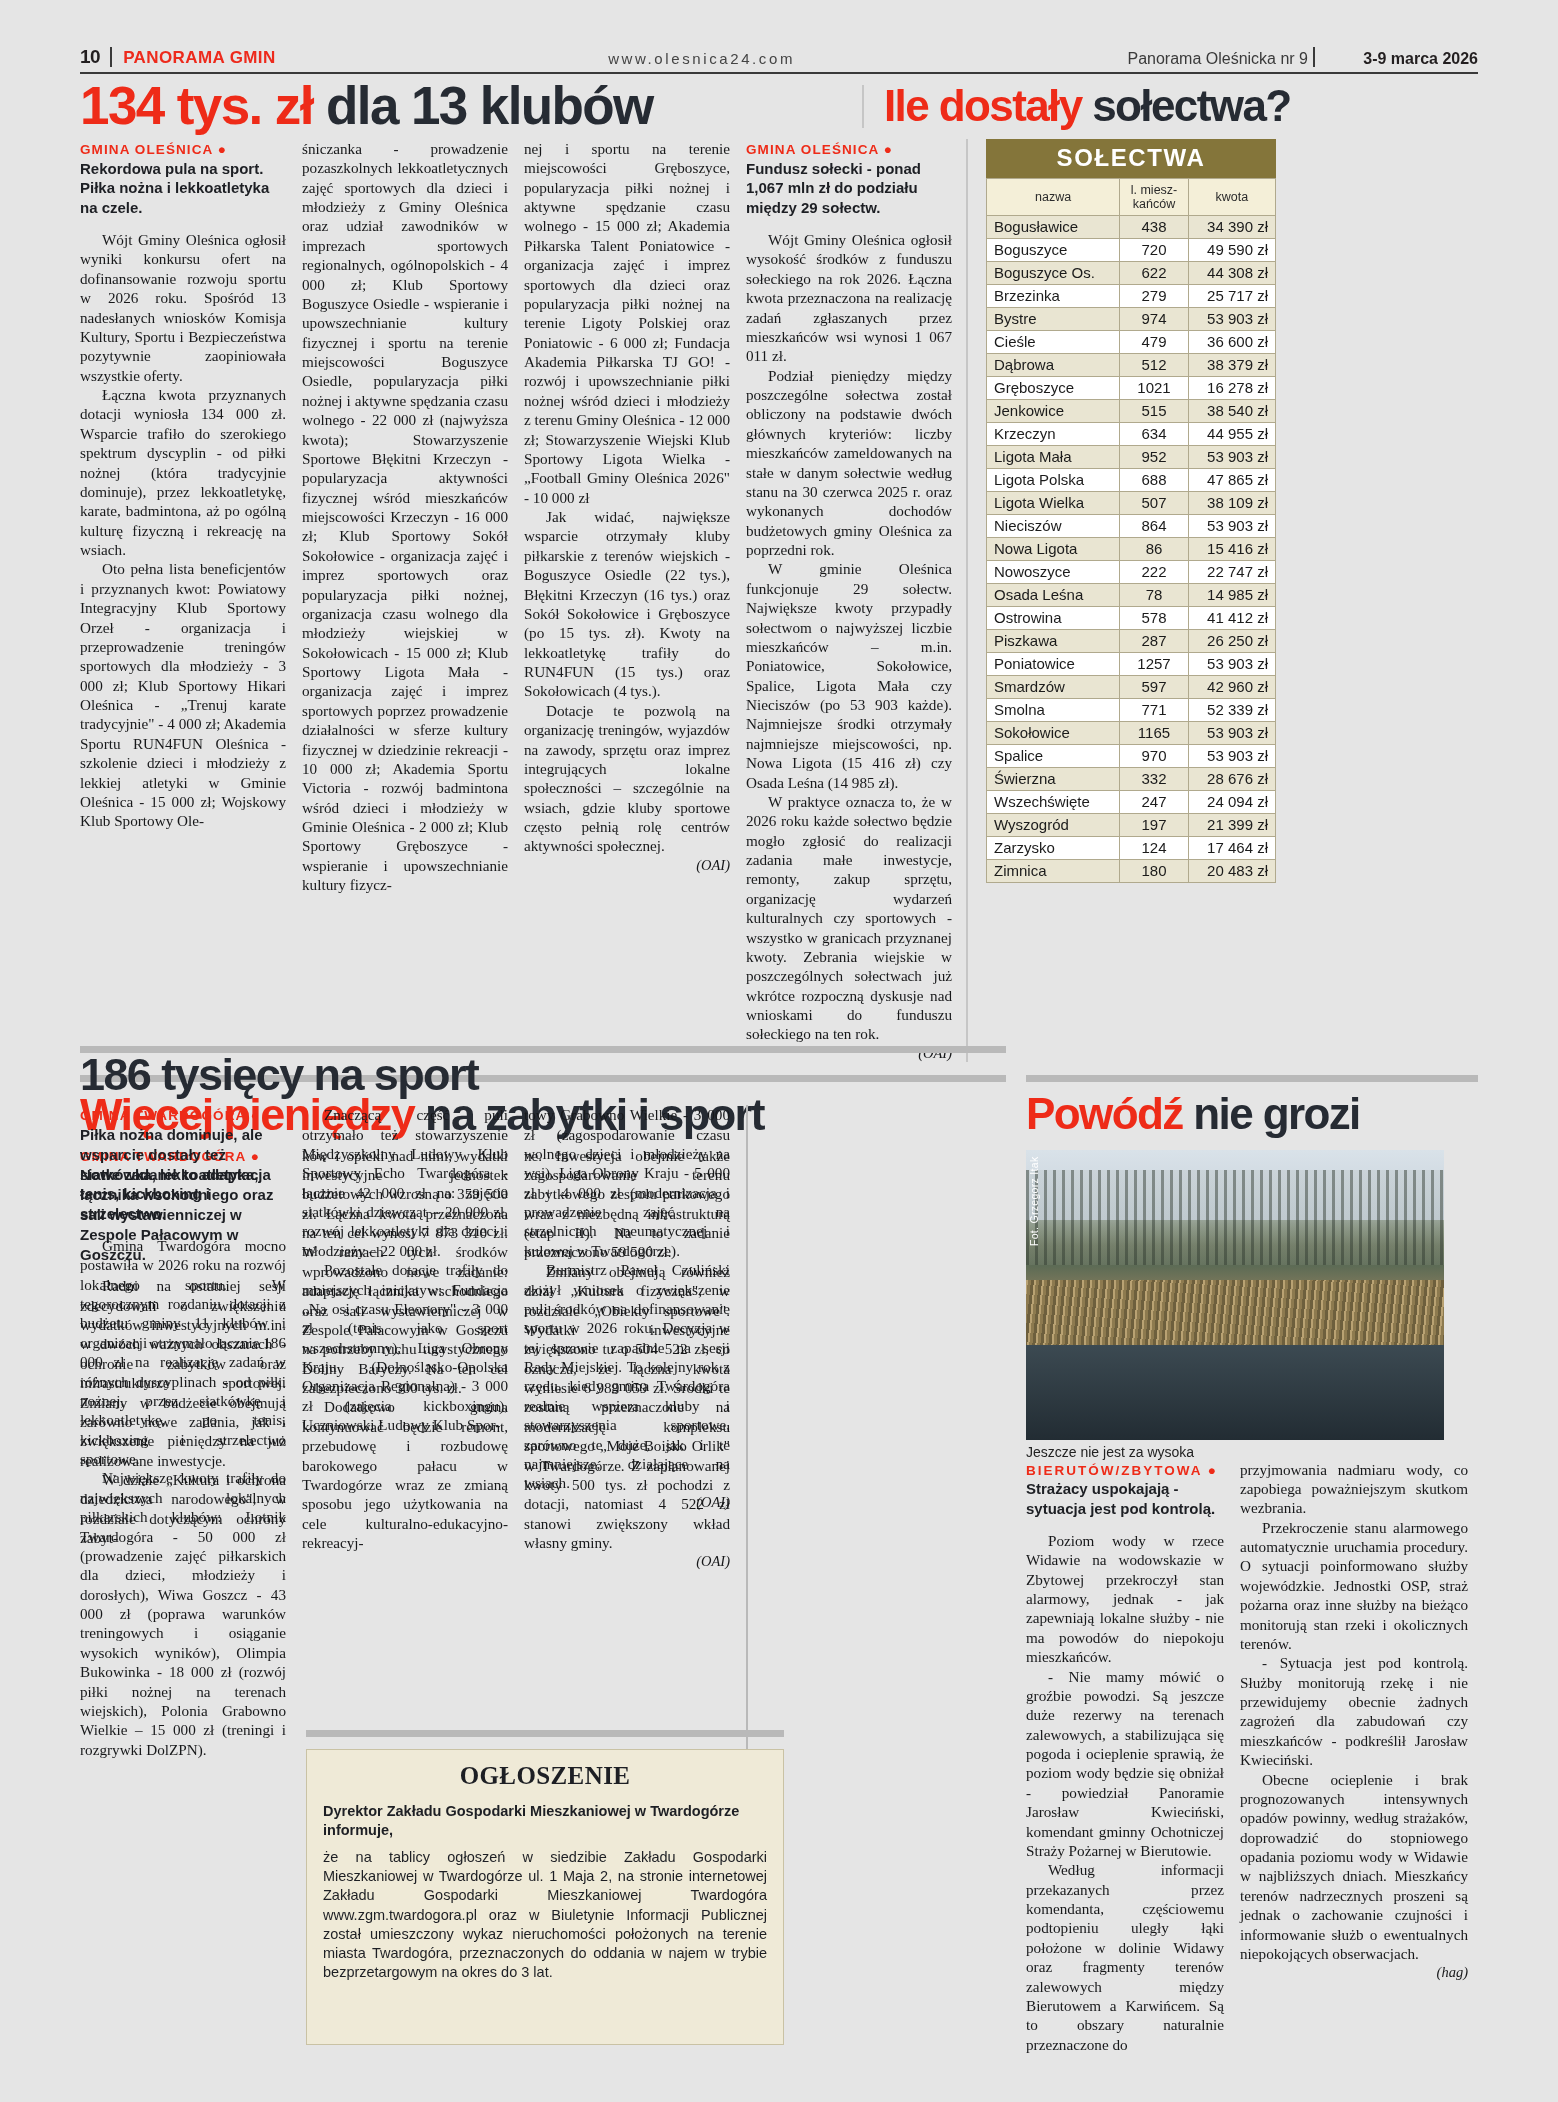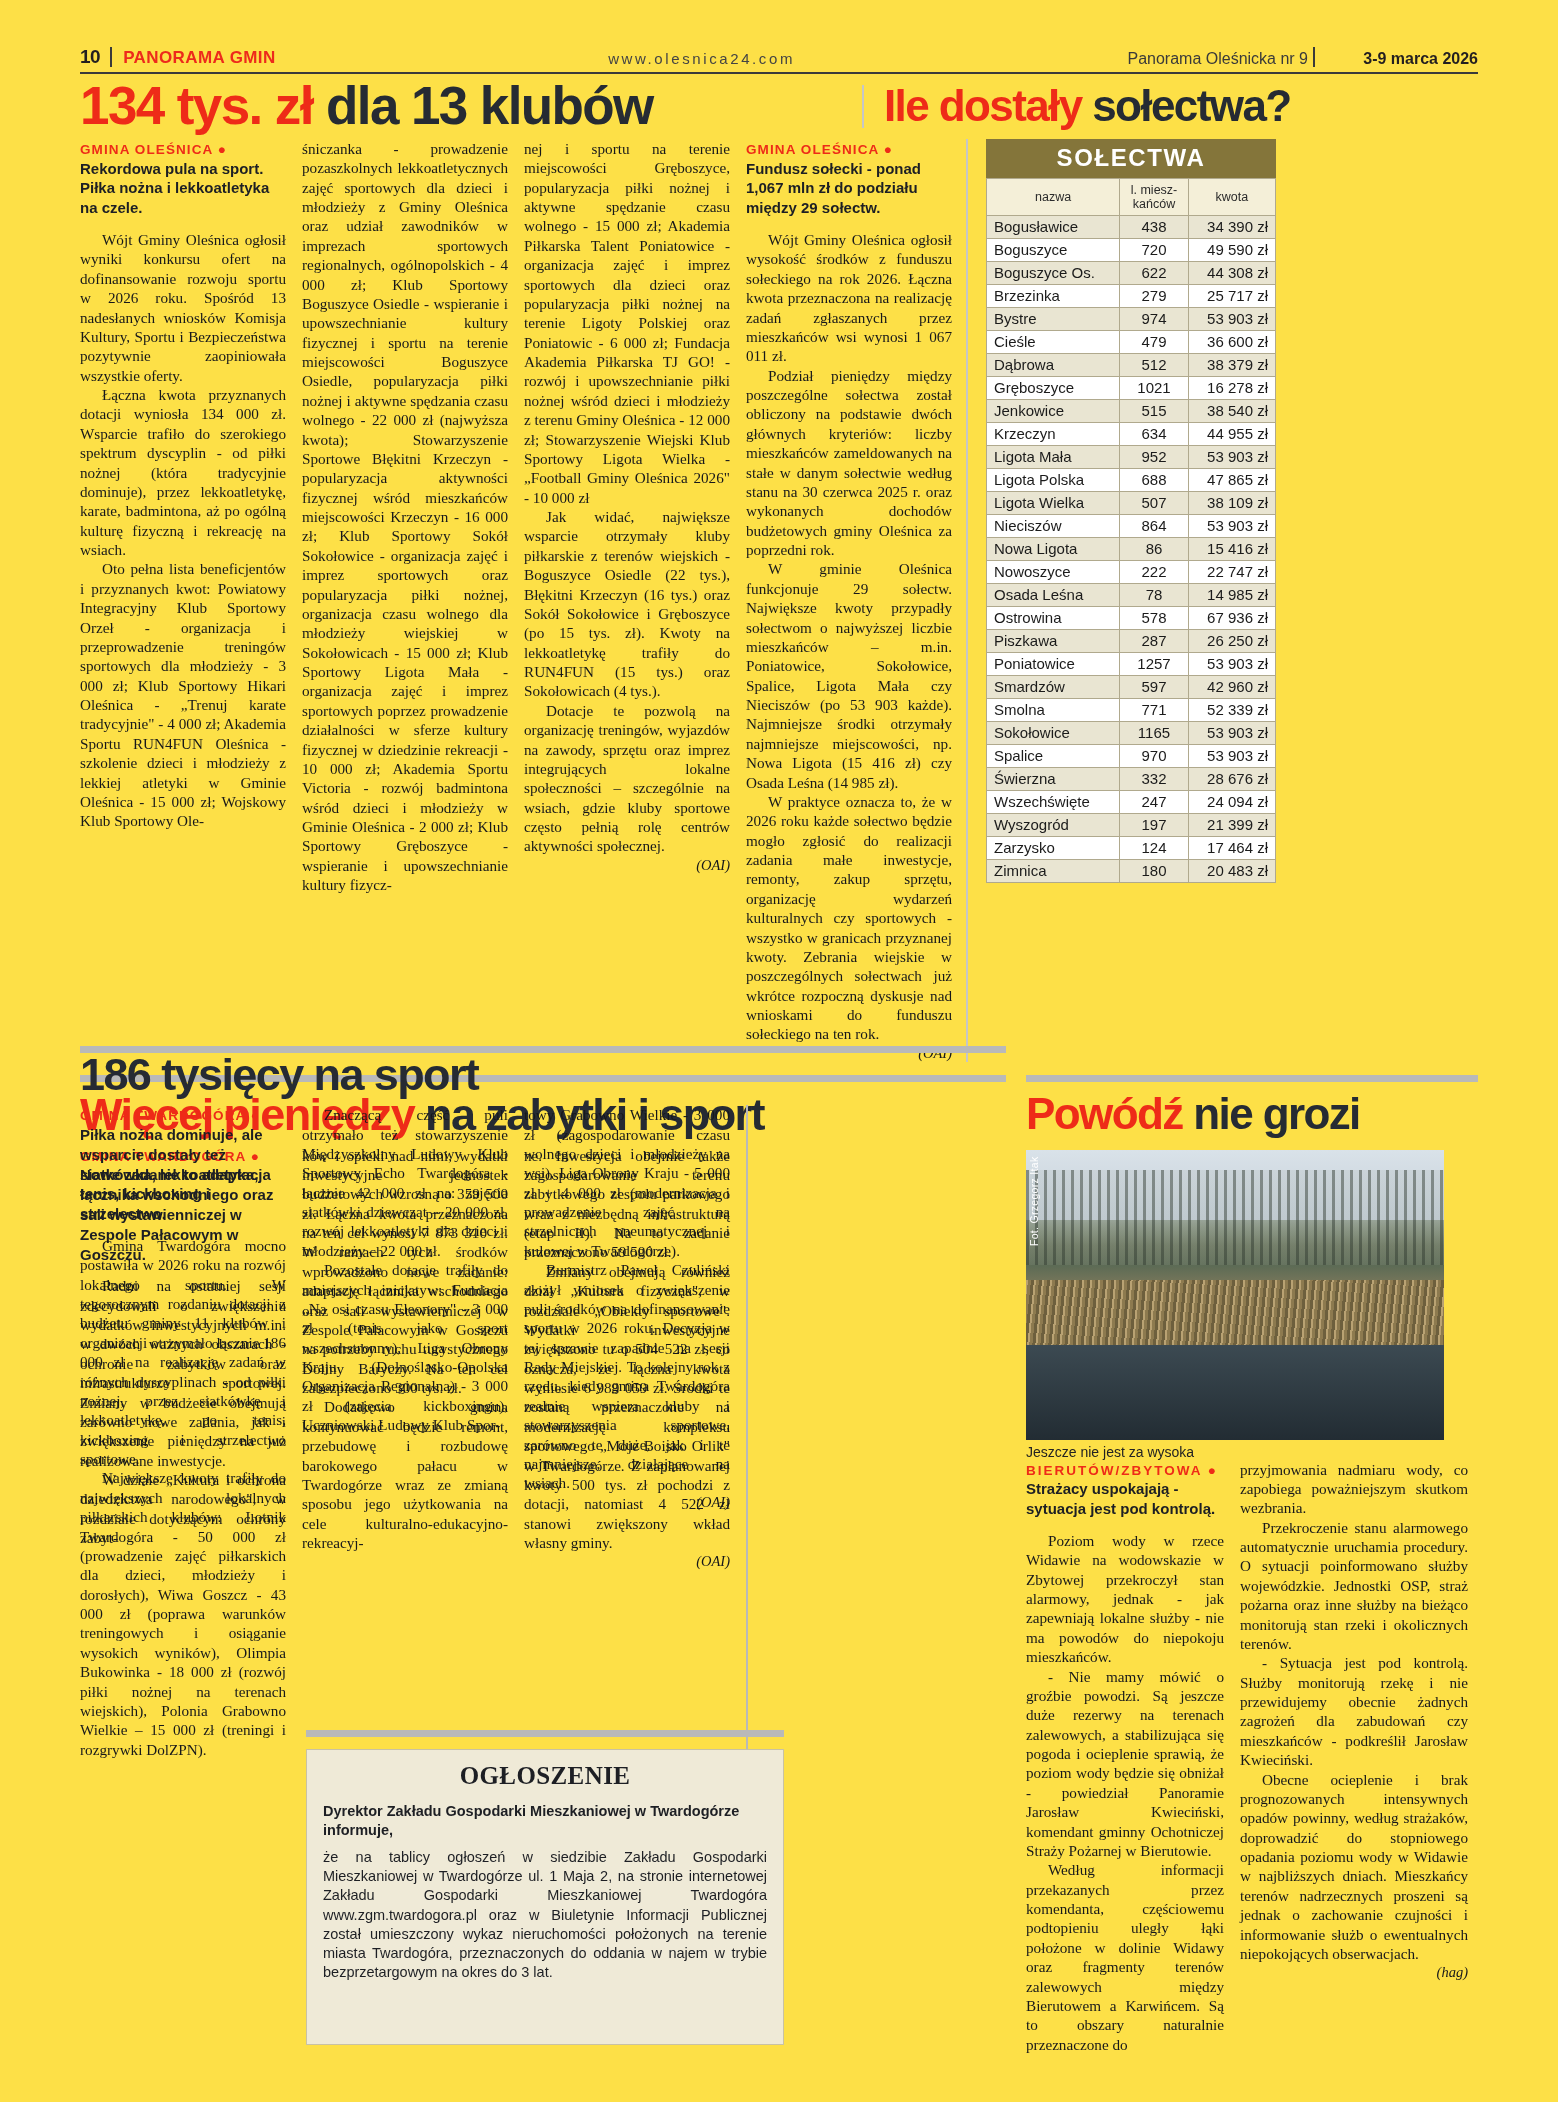--- a/index.html
+++ b/index.html
@@ -1,19 +1,19 @@
 <!DOCTYPE html>
 <html lang="pl"><head>
 <meta charset="utf-8">
 <title>Panorama Gmin — strona 10</title>
 <style>
   html,body{margin:0;padding:0;background:#9a9a9a;}
   body{font-family:"Liberation Serif",serif;}
   .page{
-    width:1558px;height:2102px;background:#fde047;margin:0 auto;position:relative;
+    width:1558px;height:2102px;background:#e5e5e5;margin:0 auto;position:relative;
     box-sizing:border-box;overflow:hidden;
   }
   .sheet{position:absolute;left:80px;top:38px;width:1398px;height:2030px;}
 
   
   .masthead{position:relative;height:34px;border-bottom:2px solid #3a3a3a;}
   .mh-row{display:flex;align-items:flex-end;height:30px;}
   .mh-pageno{font-family:"Liberation Sans",sans-serif;font-weight:bold;font-size:19px;color:#231f20;letter-spacing:-0.5px;padding-right:10px;}
   .mh-sep{width:2px;background:#3a3a3a;height:20px;margin:0 11px 1px 0;}
   .mh-section{font-family:"Liberation Sans",sans-serif;font-weight:bold;font-size:17px;color:#ed2a1c;letter-spacing:0.4px;}
@@ -265,21 +265,21 @@
                   <td class="amt">22 747 zł</td>
                 </tr>
                 <tr class="odd">
                   <td>Osada Leśna</td>
                   <td class="num">78</td>
                   <td class="amt">14 985 zł</td>
                 </tr>
                 <tr class="even">
                   <td>Ostrowina</td>
                   <td class="num">578</td>
-                  <td class="amt">67 936 zł</td>
+                  <td class="amt">41 412 zł</td>
                 </tr>
                 <tr class="odd">
                   <td>Piszkawa</td>
                   <td class="num">287</td>
                   <td class="amt">26 250 zł</td>
                 </tr>
                 <tr class="even">
                   <td>Poniatowice</td>
                   <td class="num">1257</td>
                   <td class="amt">53 903 zł</td>

